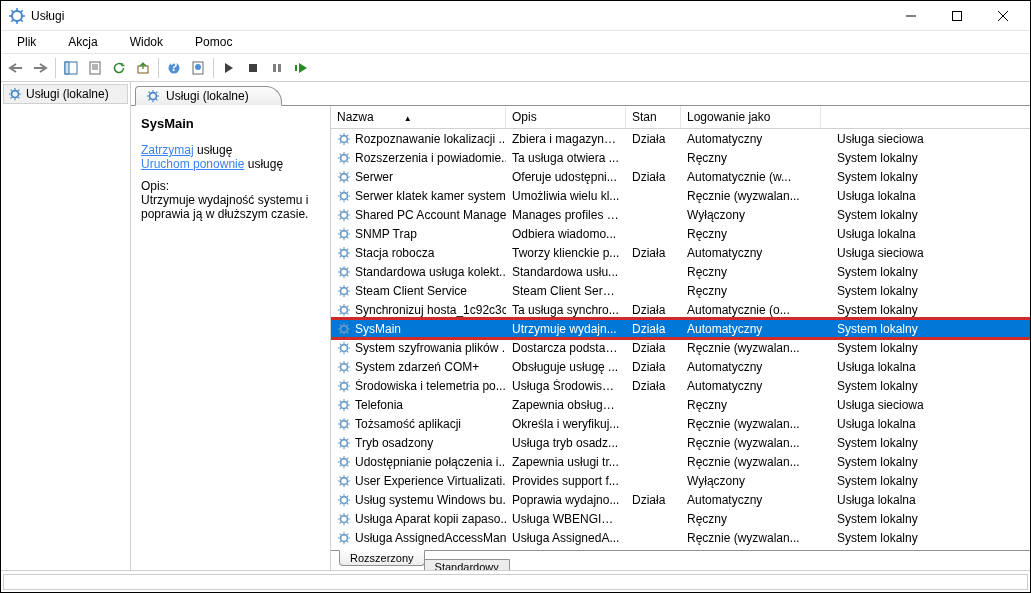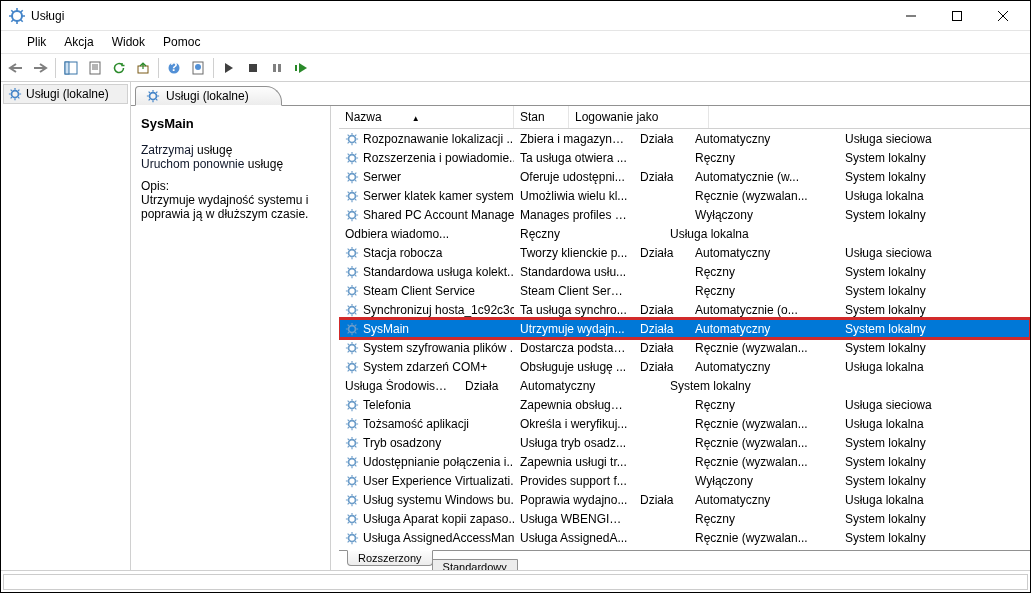--- a/index.html
+++ b/index.html
@@ -3,38 +3,38 @@
 <meta charset="utf-8">
 <style>
   * { box-sizing: border-box; font-family: "Segoe UI", Tahoma, sans-serif; font-size: 12px; }
   html, body { margin:0; padding:0; width:1031px; height:593px; background:#fff; overflow:hidden; }
   .outer { border:1px solid #000; width:1031px; height:593px; display:flex; flex-direction:column; }
   .titlebar { height:30px; display:flex; align-items:center; padding:0 4px; border-bottom:1px solid #e5e5e5; }
   .titlebar .icon { width:16px; height:16px; margin:0 6px 0 4px; }
   .titlebar .title { flex:1; font-size:12px; }
   .wc { display:flex; }
   .wc-btn { width:46px; height:30px; display:flex; align-items:center; justify-content:center; }
-  .menubar { display:flex; padding:2px 18px; gap:2px; border-bottom:1px solid #e5e5e5; }
+  .menubar { display:flex; padding:2px 8px; gap:16px; border-bottom:1px solid #e5e5e5; }
   .menu-item { padding:2px 8px; }
   .toolbar { display:flex; align-items:center; padding:2px 4px; gap:2px; border-bottom:1px solid #d0d0d0; height:28px; }
   .tb-btn { width:22px; height:22px; display:flex; align-items:center; justify-content:center; border:1px solid transparent; }
   .tb-sep { width:1px; height:20px; background:#d0d0d0; margin:0 2px; }
   .body { flex:1; display:flex; overflow:hidden; }
   .tree-pane { width:130px; border-right:1px solid #d0d0d0; padding:2px; }
   .tree-item { display:flex; align-items:center; gap:4px; padding:2px 4px; background:#f0f0f0; border:1px solid #d0d0d0; }
   .content-pane { flex:1; display:flex; flex-direction:column; position:relative; }
   .tabheader { display:flex; align-items:flex-end; height:24px; position:relative; background:#fff; }
   .tabheader:before { content:""; position:absolute; left:0; right:0; bottom:0; height:1px; background:#919191; z-index:0; }
   .tab-top { display:flex; align-items:center; gap:6px; padding:2px 32px 2px 10px; border:1px solid #919191; border-bottom:1px solid #fff; border-radius:4px 16px 0 0; background:linear-gradient(#fdfdfd,#ececec); margin-left:4px; position:relative; z-index:1; }
   .content-body { flex:1; display:flex; border-top:none; overflow:hidden; }
   .detail-pane { width:200px; padding:10px 10px 10px 10px; border-right:1px solid #d0d0d0; }
   .detail-pane h3 { font-size:13px; font-weight:600; margin:0 0 12px 0; }
-  .detail-pane .link { color:#0f172a; cursor:pointer; }
+  .detail-pane .link { color:#3b82f6; text-decoration:underline; cursor:pointer; }
   .detail-pane .opis-lbl { margin-top:8px; }
-  .list-wrap { flex:1; display:flex; flex-direction:column; overflow:hidden;margin-left:8px; }
+  .list-wrap { flex:1; display:flex; flex-direction:column; overflow:hidden; }
   .list-header { display:flex; border-bottom:1px solid #d0d0d0; background:#fff; flex-shrink:0; }
   .list-header .col { padding:4px 6px; border-right:1px solid #e5e5e5; white-space:nowrap; overflow:hidden;}
   .list-body { flex:1; overflow-y:scroll; overflow-x:hidden; }
   .row { display:flex; align-items:center; height:19px; }
   .row .cell { padding:0 6px; white-space:nowrap; overflow:hidden; text-overflow:ellipsis; }
   .row .name-cell { display:flex; align-items:center; gap:4px; }
   .row.selected { background:#0078d7; color:#fff; outline:3px solid #d12a2a; outline-offset:-1px; position:relative; z-index:2; }
   .c-name { width:175px; }
   .c-desc { width:120px; }
   .c-stat { width:55px; }
@@ -196,20 +196,21 @@
           <div>
             <span class="link">Uruchom ponownie</span><span> usługę</span>
           </div>
           <div class="opis-lbl">Opis:</div>
           <div>Utrzymuje wydajność systemu i poprawia ją w dłuższym czasie.</div>
         </div>
 
         <div class="list-wrap">
           <div class="list-header">
             <div class="col c-name"><span>Nazwa</span><span class="sort-arr">▲</span></div>
+            <div class="col c-desc">Opis</div>
             <div class="col c-stat">Stan</div>
             <div class="col c-log">Logowanie jako</div>
           </div>
           <div class="list-body" id="list-body">
               <div class="row">
                 <div class="cell c-name name-cell">
                   <svg class="gear-svg" viewBox="0 0 16 16">
                     <circle cx="8" cy="8" r="4" fill="none" stroke="#6b9cc9" stroke-width="2"></circle>
                     <path d="M8 1v2M8 13v2M1 8h2M13 8h2M3 3l1.5 1.5M11.5 11.5L13 13M3 13l1.5-1.5M11.5 4.5L13 3" stroke="#6b9cc9" stroke-width="1.3"></path>
                   </svg>
@@ -266,20 +267,27 @@
                     <path d="M8 1v2M8 13v2M1 8h2M13 8h2M3 3l1.5 1.5M11.5 11.5L13 13M3 13l1.5-1.5M11.5 4.5L13 3" stroke="#6b9cc9" stroke-width="1.3"></path>
                   </svg>
                   <span>Shared PC Account Manager</span>
                 </div>
                 <div class="cell c-desc">Manages profiles a...</div>
                 <div class="cell c-stat"></div>
                 <div class="cell c-start">Wyłączony</div>
                 <div class="cell c-log">System lokalny</div>
               </div>
               <div class="row">
+                <div class="cell c-name name-cell">
+                  <svg class="gear-svg" viewBox="0 0 16 16">
+                    <circle cx="8" cy="8" r="4" fill="none" stroke="#6b9cc9" stroke-width="2"></circle>
+                    <path d="M8 1v2M8 13v2M1 8h2M13 8h2M3 3l1.5 1.5M11.5 11.5L13 13M3 13l1.5-1.5M11.5 4.5L13 3" stroke="#6b9cc9" stroke-width="1.3"></path>
+                  </svg>
+                  <span>SNMP Trap</span>
+                </div>
                 <div class="cell c-desc">Odbiera wiadomo...</div>
                 <div class="cell c-stat"></div>
                 <div class="cell c-start">Ręczny</div>
                 <div class="cell c-log">Usługa lokalna</div>
               </div>
               <div class="row">
                 <div class="cell c-name name-cell">
                   <svg class="gear-svg" viewBox="0 0 16 16">
                     <circle cx="8" cy="8" r="4" fill="none" stroke="#6b9cc9" stroke-width="2"></circle>
                     <path d="M8 1v2M8 13v2M1 8h2M13 8h2M3 3l1.5 1.5M11.5 11.5L13 13M3 13l1.5-1.5M11.5 4.5L13 3" stroke="#6b9cc9" stroke-width="1.3"></path>
@@ -363,20 +371,27 @@
                     <path d="M8 1v2M8 13v2M1 8h2M13 8h2M3 3l1.5 1.5M11.5 11.5L13 13M3 13l1.5-1.5M11.5 4.5L13 3" stroke="#6b9cc9" stroke-width="1.3"></path>
                   </svg>
                   <span>System zdarzeń COM+</span>
                 </div>
                 <div class="cell c-desc">Obsługuje usługę ...</div>
                 <div class="cell c-stat">Działa</div>
                 <div class="cell c-start">Automatyczny</div>
                 <div class="cell c-log">Usługa lokalna</div>
               </div>
               <div class="row">
+                <div class="cell c-name name-cell">
+                  <svg class="gear-svg" viewBox="0 0 16 16">
+                    <circle cx="8" cy="8" r="4" fill="none" stroke="#6b9cc9" stroke-width="2"></circle>
+                    <path d="M8 1v2M8 13v2M1 8h2M13 8h2M3 3l1.5 1.5M11.5 11.5L13 13M3 13l1.5-1.5M11.5 4.5L13 3" stroke="#6b9cc9" stroke-width="1.3"></path>
+                  </svg>
+                  <span>Środowiska i telemetria po...</span>
+                </div>
                 <div class="cell c-desc">Usługa Środowiska...</div>
                 <div class="cell c-stat">Działa</div>
                 <div class="cell c-start">Automatyczny</div>
                 <div class="cell c-log">System lokalny</div>
               </div>
               <div class="row">
                 <div class="cell c-name name-cell">
                   <svg class="gear-svg" viewBox="0 0 16 16">
                     <circle cx="8" cy="8" r="4" fill="none" stroke="#6b9cc9" stroke-width="2"></circle>
                     <path d="M8 1v2M8 13v2M1 8h2M13 8h2M3 3l1.5 1.5M11.5 11.5L13 13M3 13l1.5-1.5M11.5 4.5L13 3" stroke="#6b9cc9" stroke-width="1.3"></path>

